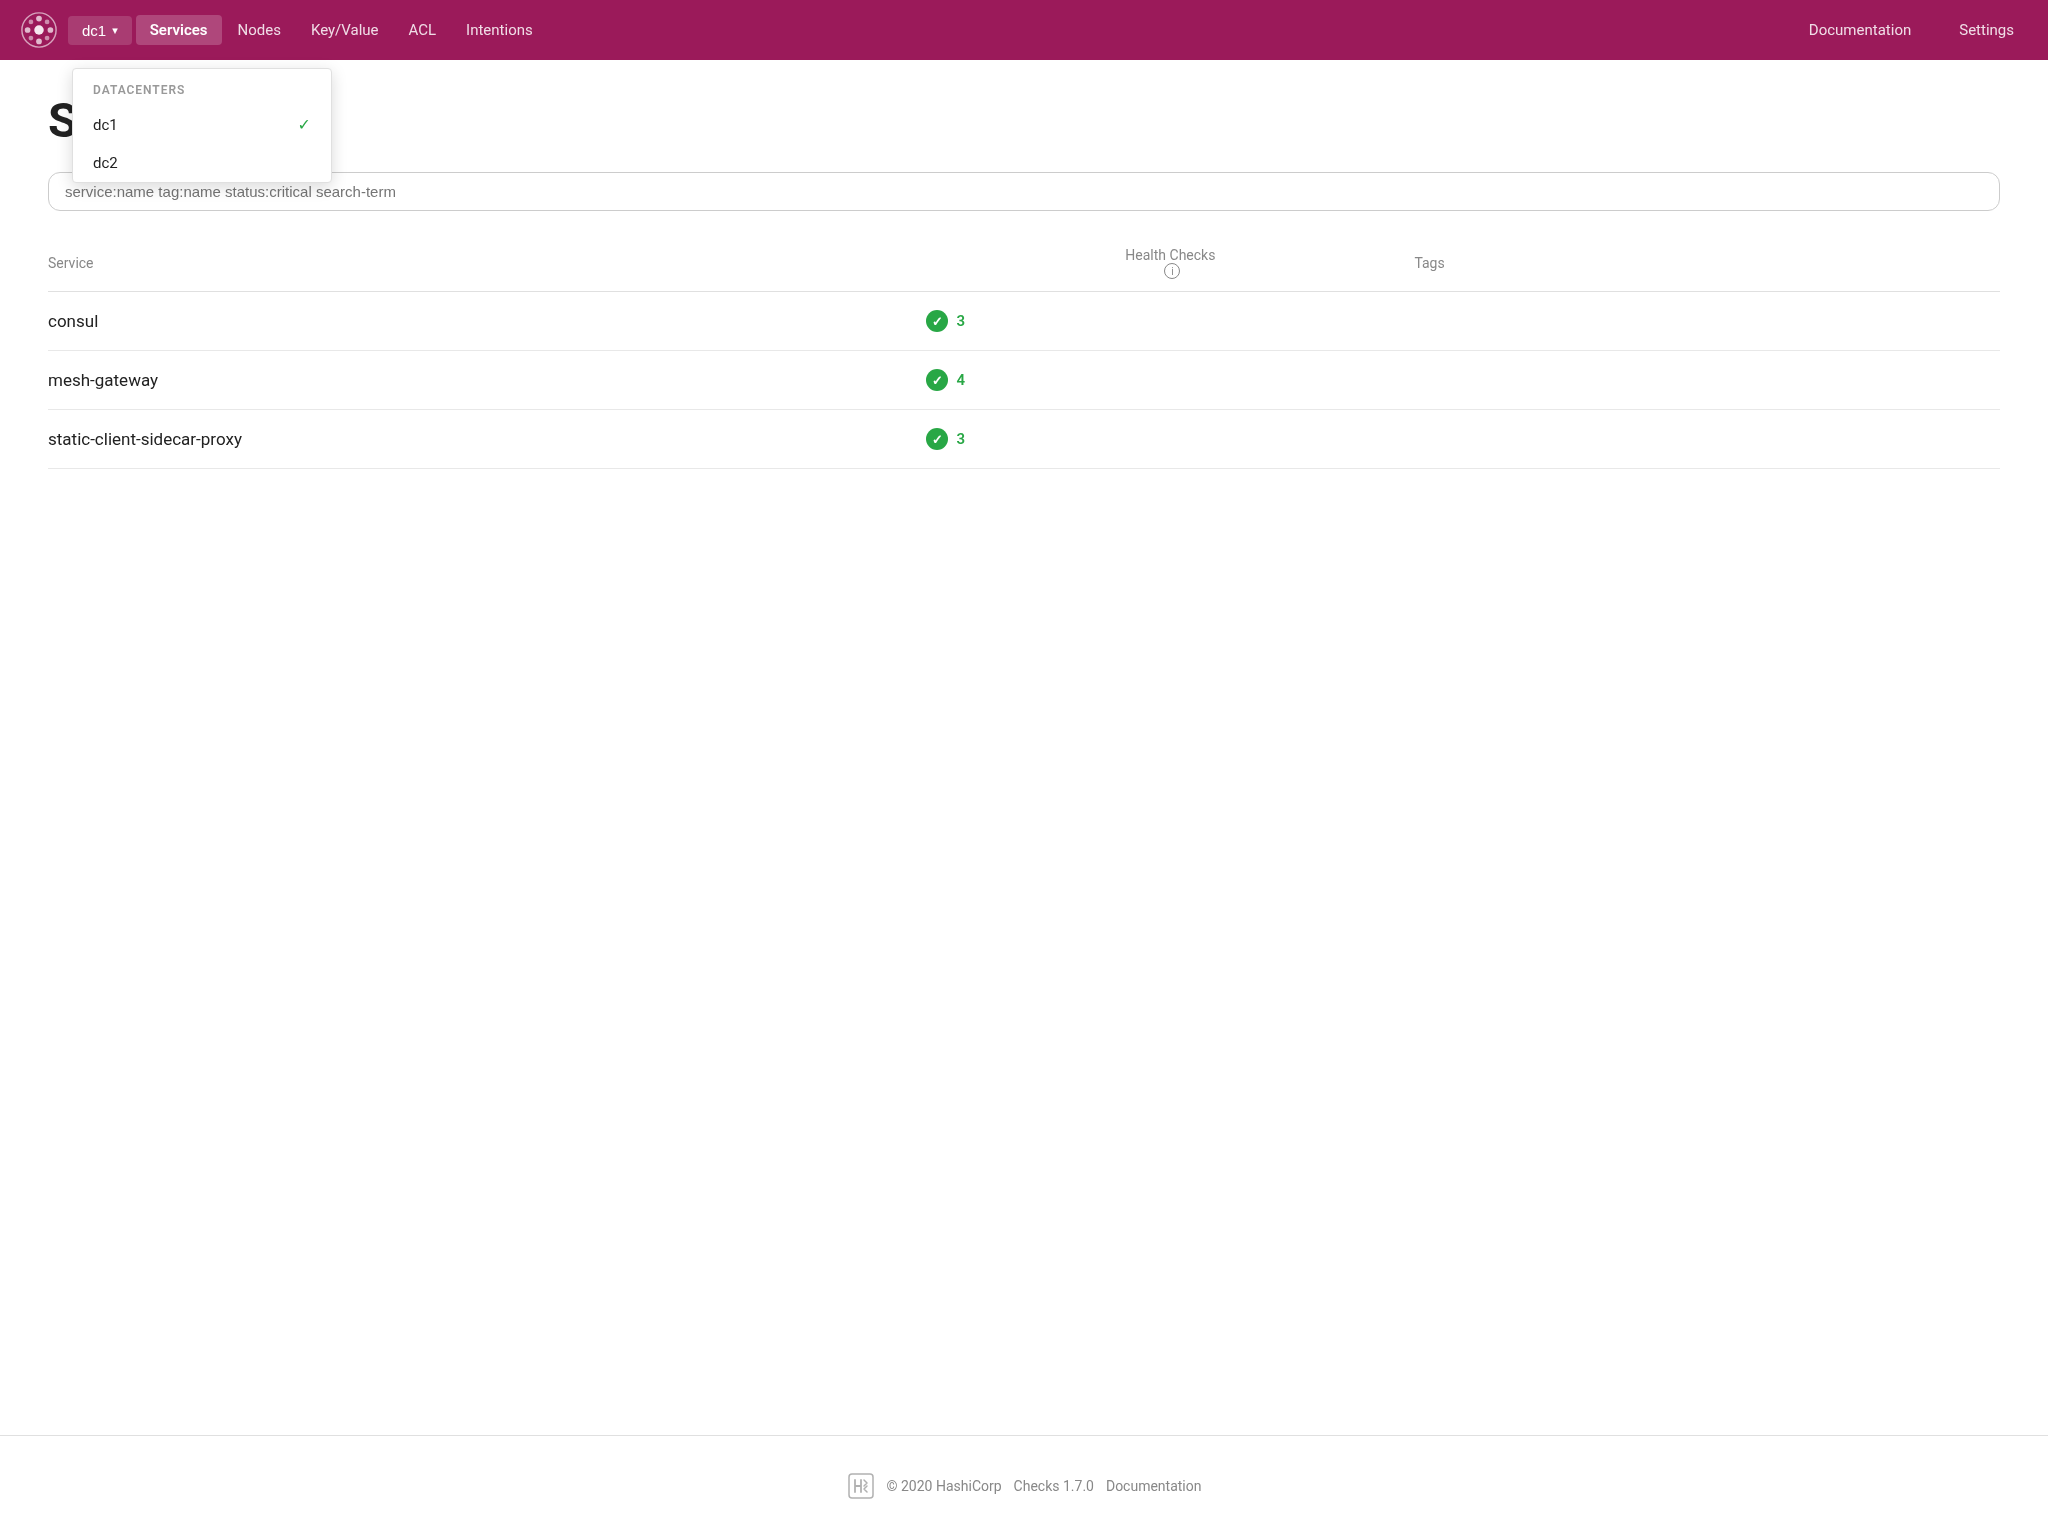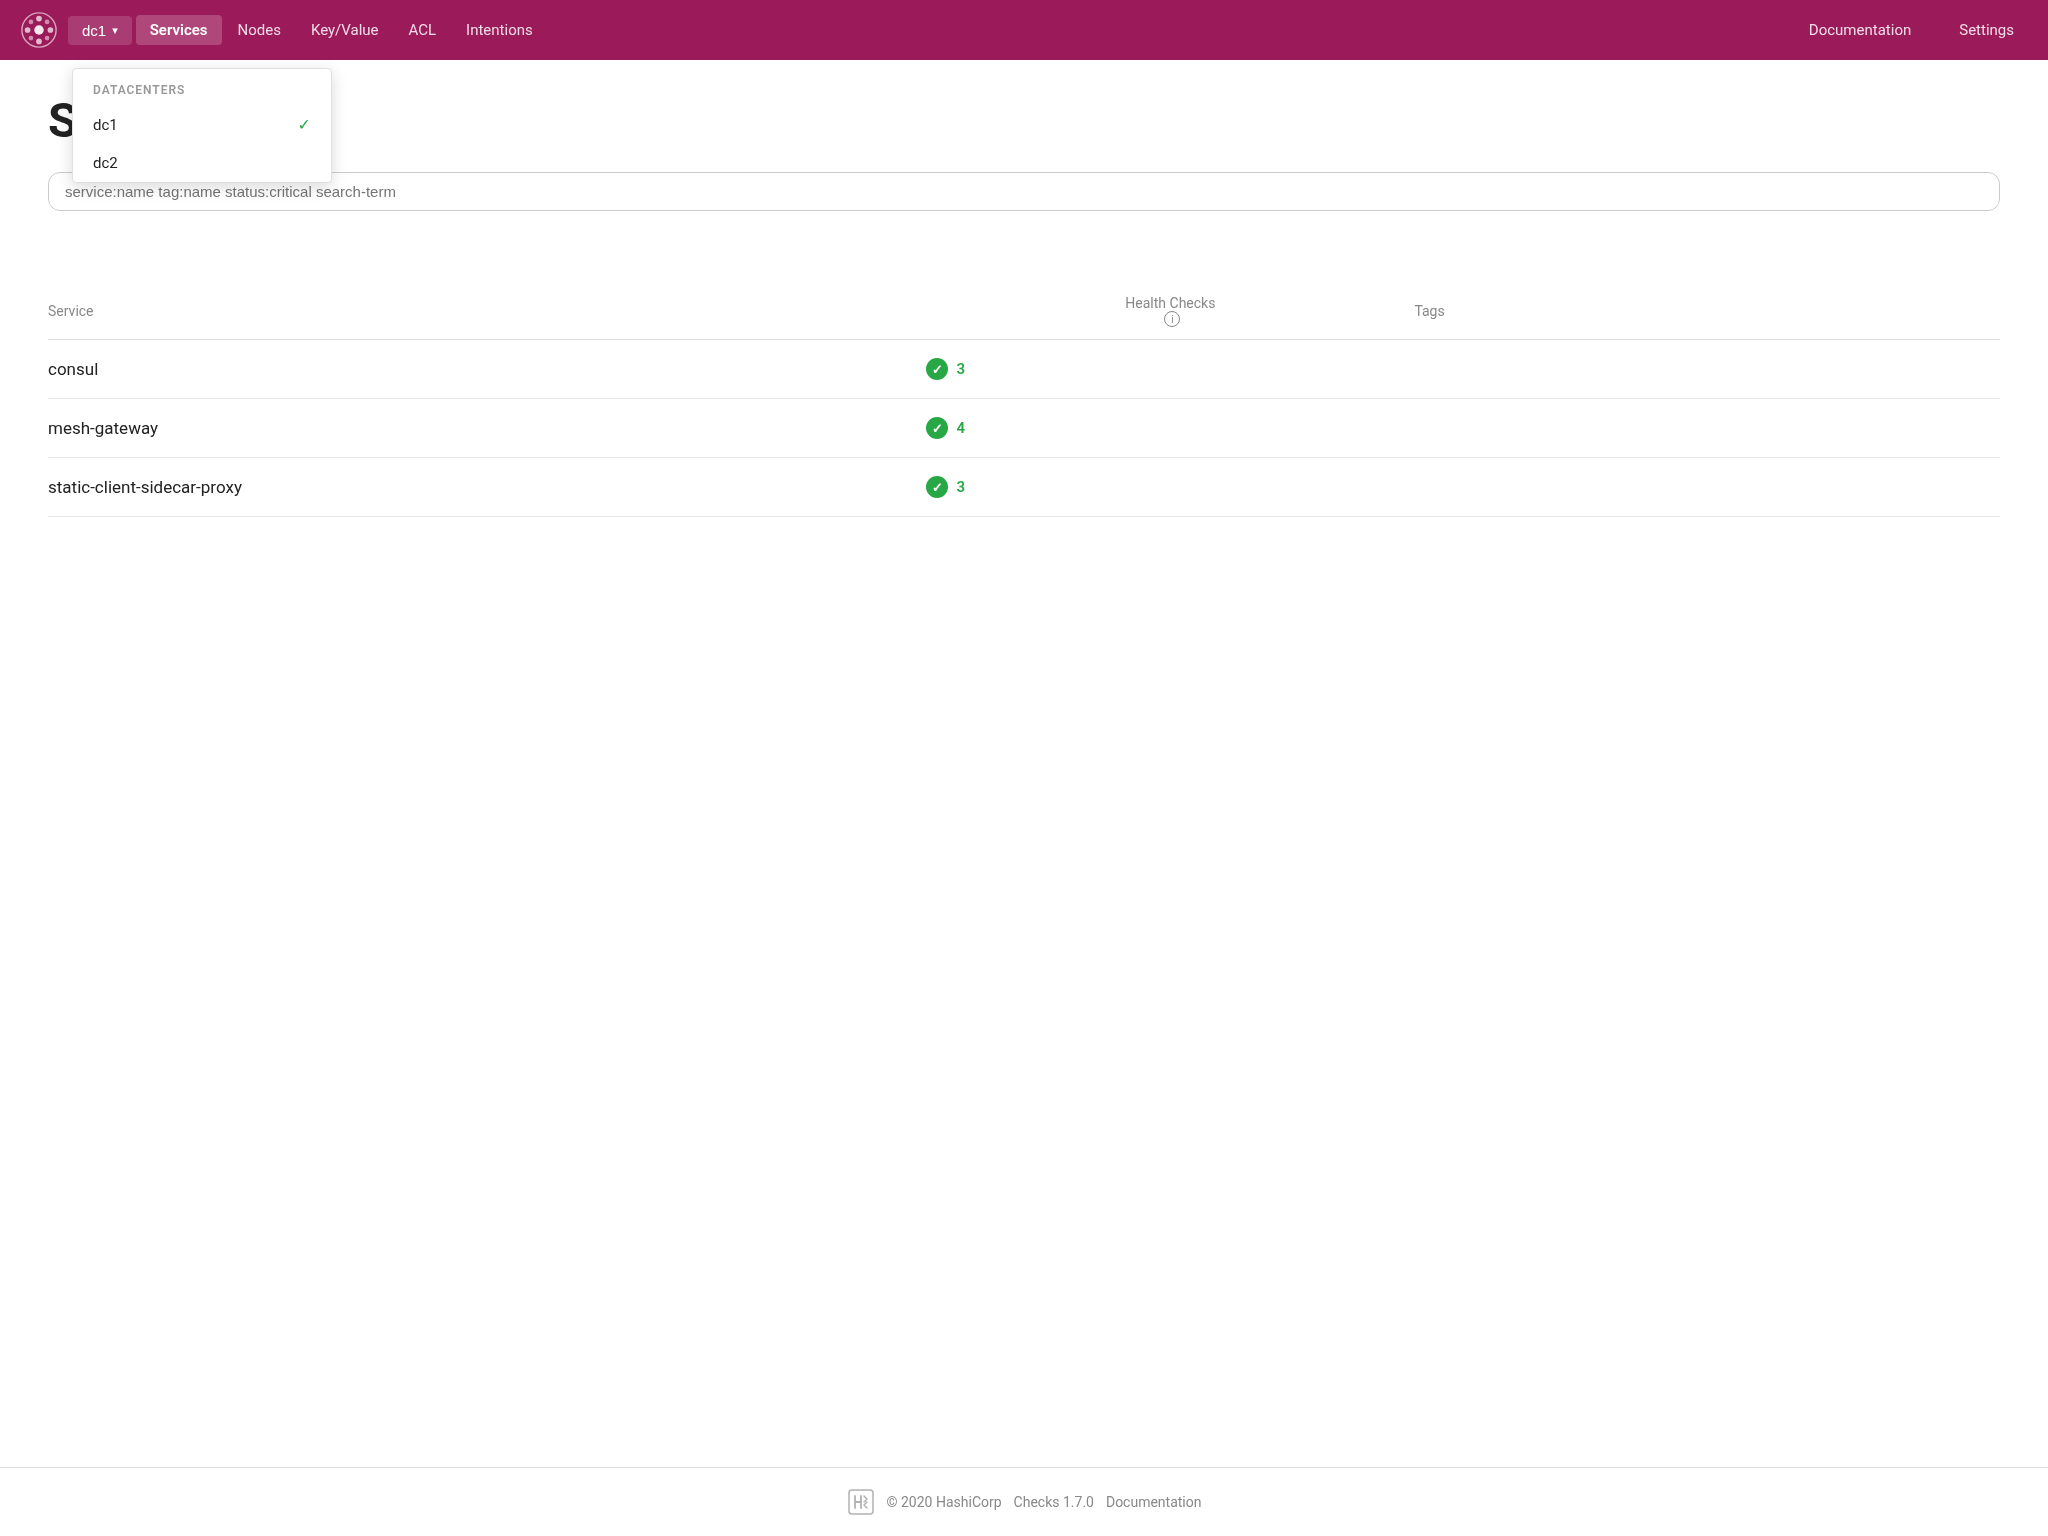--- a/index.html
+++ b/index.html
@@ -116,21 +116,20 @@
       font-size: 15px;
       color: #999;
       margin-bottom: 28px;
       outline: none;
     }
 
     
     .services-table {
       width: 100%;
       border-collapse: collapse;
-      margin-top: 48px;
     }
     .services-table th {
       text-align: left;
       font-size: 14px;
       font-weight: 400;
       color: #888;
       padding: 8px 0 12px;
       border-bottom: 1px solid #e0e0e0;
     }
     .services-table th.col-service { width: 45%; padding-left: 0; }
@@ -180,21 +179,21 @@
     }
     .th-health-wrapper {
       display: flex;
       align-items: center;
       flex-direction: column;
     }
 
     
     .footer {
       border-top: 1px solid #e0e0e0;
-      padding: 20px;
+      padding: 36px;
       display: flex;
       align-items: center;
       justify-content: center;
       gap: 12px;
       color: #888;
       font-size: 14px;
     }
     .footer-logo {
       width: 28px;
       height: 28px;

